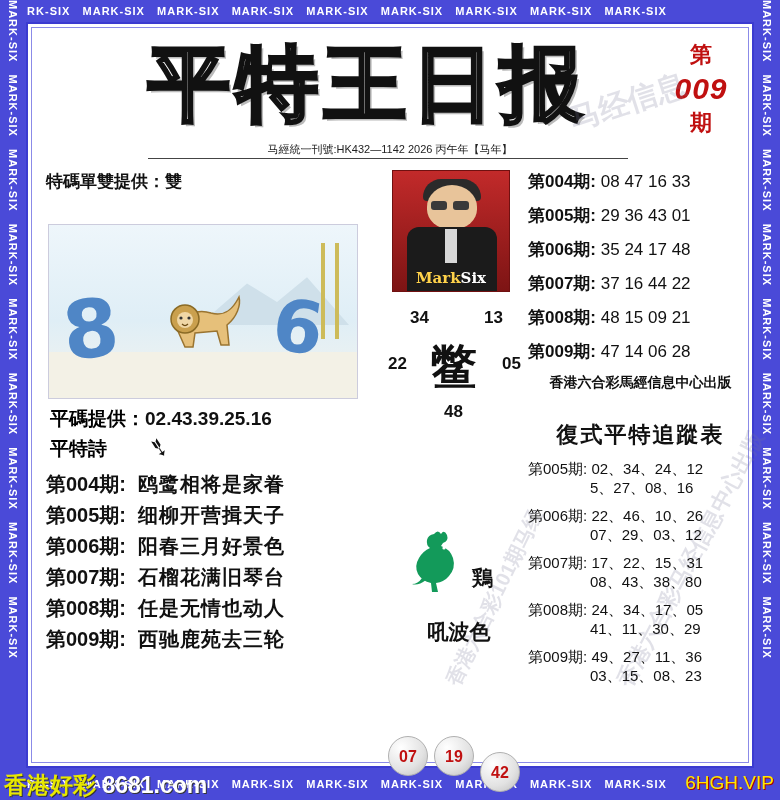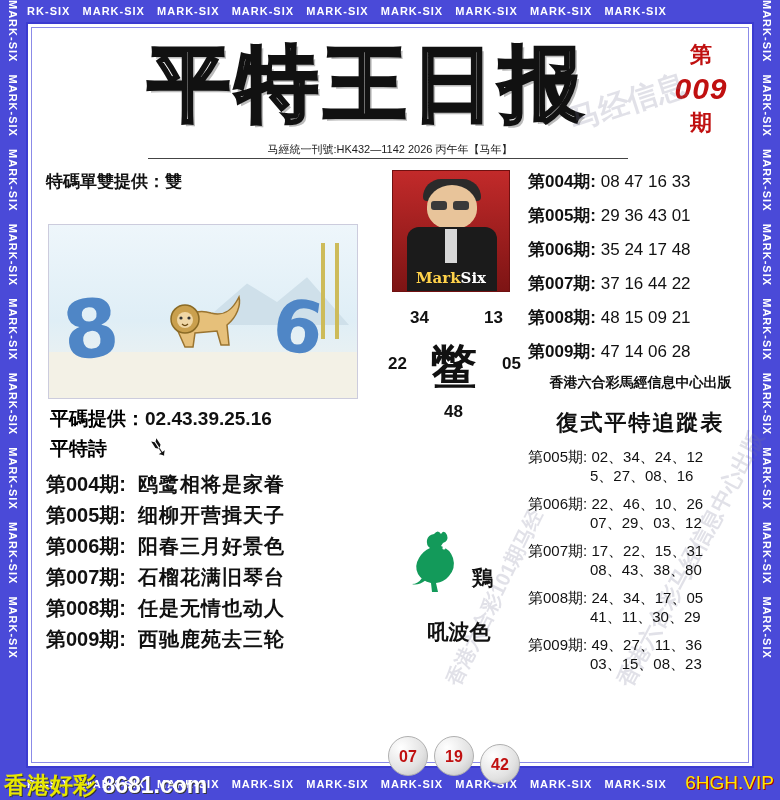--- a/index.html
+++ b/index.html
@@ -221,36 +221,36 @@
   }
   .ball {
     position:absolute; width:40px; height:40px; border-radius:50%;
     background:radial-gradient(circle at 32% 28%, #ffffff, #e2e2e2 60%, #bdbdbd);
     border:1px solid #b0b0b0;
     color:#c01010; font-size:16px; font-weight:bold;
     text-align:center; line-height:40px;
   }
   .ball.b1 { left:2px; top:0; }
   .ball.b2 { left:48px; top:0; }
-  .ball.b3 { left:94px; top:8px; }
+  .ball.b3 { left:94px; top:16px; }
 
   
   .right-col { position:absolute; left:500px; top:146px; width:225px; }
   .sec-title {
     text-align:center; font-size:22px; font-weight:bold; color:#111; margin-bottom:10px;
     letter-spacing:2px;
   }
   .num-row {
     font-size:17px; color:#111; margin-bottom:11px; white-space:nowrap;
   }
   .num-row .lab { font-weight:bold; }
   .source {
     text-align:center; font-size:14px; color:#111; font-weight:bold; margin-top:8px;
   }
-  .sec2 { margin-top:16px; }
+  .sec2 { margin-top:28px; }
   .track-block { margin-bottom:9px; font-size:15px; color:#111; }
   .track-block .l1 { white-space:nowrap; }
   .track-block .l2 { padding-left:62px; white-space:nowrap; }
 
   
   .wm {
     position:absolute;
     color:rgba(120,120,150,0.22);
     font-weight:bold;
     pointer-events:none;

